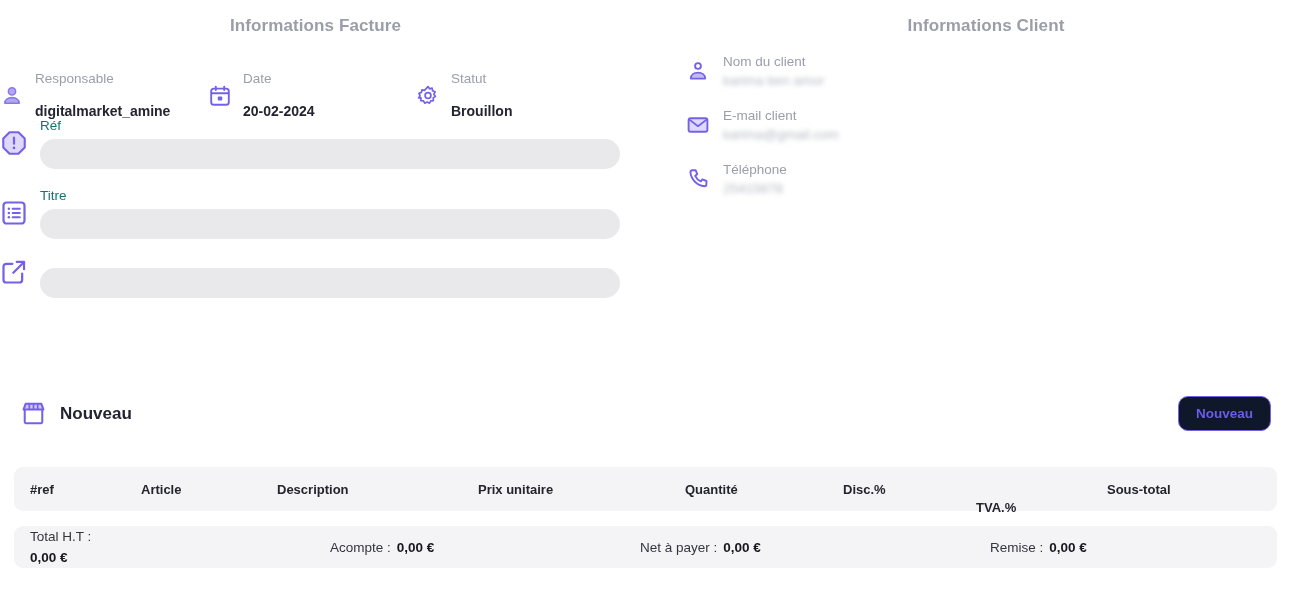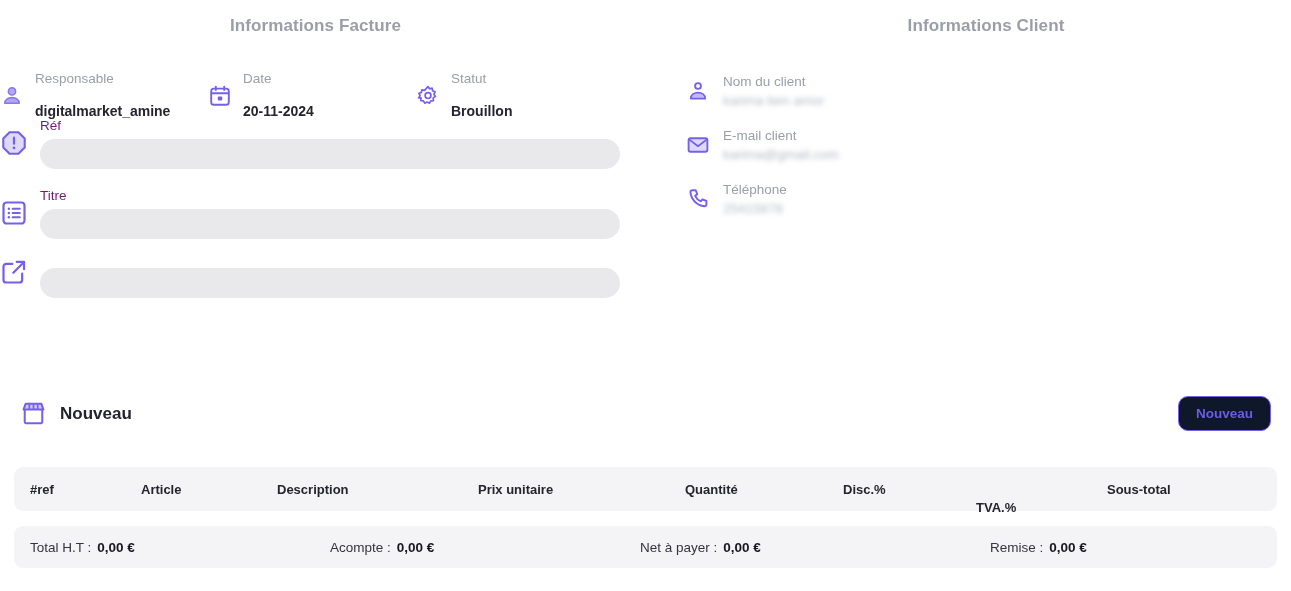--- a/index.html
+++ b/index.html
@@ -62,39 +62,39 @@
   .field-row {
     display: flex;
     align-items: flex-end;
     gap: 12px;
     margin-bottom: 19px;
   }
   .field-icon { width: 28px; height: 28px; flex: 0 0 28px; margin-bottom: 12px; }
   .field-body { flex: 1; }
   .field-label {
     font-size: 13.5px;
-    color: #701a75;
+    color: #0f766e;
     margin-bottom: 6px;
     display: block;
   }
   .field-input {
     width: 100%;
     height: 30px;
     background: #e9e9eb;
     border: none;
     border-radius: 15px;
     padding: 0 16px;
     font-size: 13px;
     font-family: "Liberation Sans", sans-serif;
     color: #33333d;
     outline: none;
   }
 
   
-  .client-list { position: absolute; left: 19px; top: 88px; width: 560px; }
+  .client-list { position: absolute; left: 19px; top: 68px; width: 560px; }
   .client-row { display: flex; align-items: center; gap: 13px; margin-bottom: 20px; }
   .client-text { display: flex; flex-direction: column; gap: 3px; }
   .client-label { font-size: 13.5px; color: #9b9eaa; line-height: 1.15; }
   .client-value {
     font-size: 13.5px;
     color: #b6b9c2;
     line-height: 1.15;
     filter: blur(2.6px);
   }
 
@@ -157,21 +157,21 @@
   .totals {
     margin-top: 15px;
     background: #f4f4f6;
     border-radius: 9px;
     height: 42px;
     display: flex;
     align-items: center;
     padding-left: 16px;
   }
   .total-cell { display: flex; gap: 6px; align-items: baseline; }
-  .t0 { width: 300px; }
+  .t0 { width: 300px; flex-direction: column; }
   .t1 { width: 310px; }
   .t2 { width: 350px; }
   .t3 { width: 240px; }
   .total-label { font-size: 13.5px; color: #34343d; }
   .total-value { font-size: 13.5px; font-weight: bold; color: #17171d; }
 
   .icon-svg { display: block; }
 </style>
 </head>
 <body>
@@ -202,21 +202,21 @@
           <span>
             <svg class="icon-svg" width="24" height="24" viewBox="0 0 24 24" fill="none">
               <rect x="3.2" y="4.6" width="17.6" height="16.2" rx="2.6" stroke="#7561e8" stroke-width="1.9"></rect>
               <path d="M3.2 9.2h17.6" stroke="#7561e8" stroke-width="1.9"></path>
               <path d="M7.8 2.6v3.4M16.2 2.6v3.4" stroke="#7561e8" stroke-width="1.9" stroke-linecap="round"></path>
               <rect x="9.8" y="12.4" width="4.4" height="4.2" rx="0.8" fill="#7561e8"></rect>
             </svg>
           </span>
           <span class="meta-text">
             <span class="meta-label">Date</span>
-            <span class="meta-value">20-11-2024</span>
+            <span class="meta-value">20-02-2024</span>
           </span>
         </div>
 
         <div class="meta-item meta-statut">
           <span>
             <svg class="icon-svg" width="24" height="24" viewBox="0 0 24 24" fill="none">
               <path d="M12 2.6l1.5 2.2 2.6-.6.5 2.6 2.5 1-1.2 2.4 1.5 2.2-2.2 1.5.2 2.7-2.6.3-1.3 2.3-2.4-1.2-2.4 1.2-1.3-2.3-2.6-.3.2-2.7L2.6 14l1.5-2.2L2.9 9.4l2.5-1 .5-2.6 2.6.6z" stroke="#7561e8" stroke-width="1.7" stroke-linejoin="round"></path>
               <circle cx="12" cy="11.6" r="2.9" stroke="#7561e8" stroke-width="1.7"></circle>
             </svg>
           </span>

